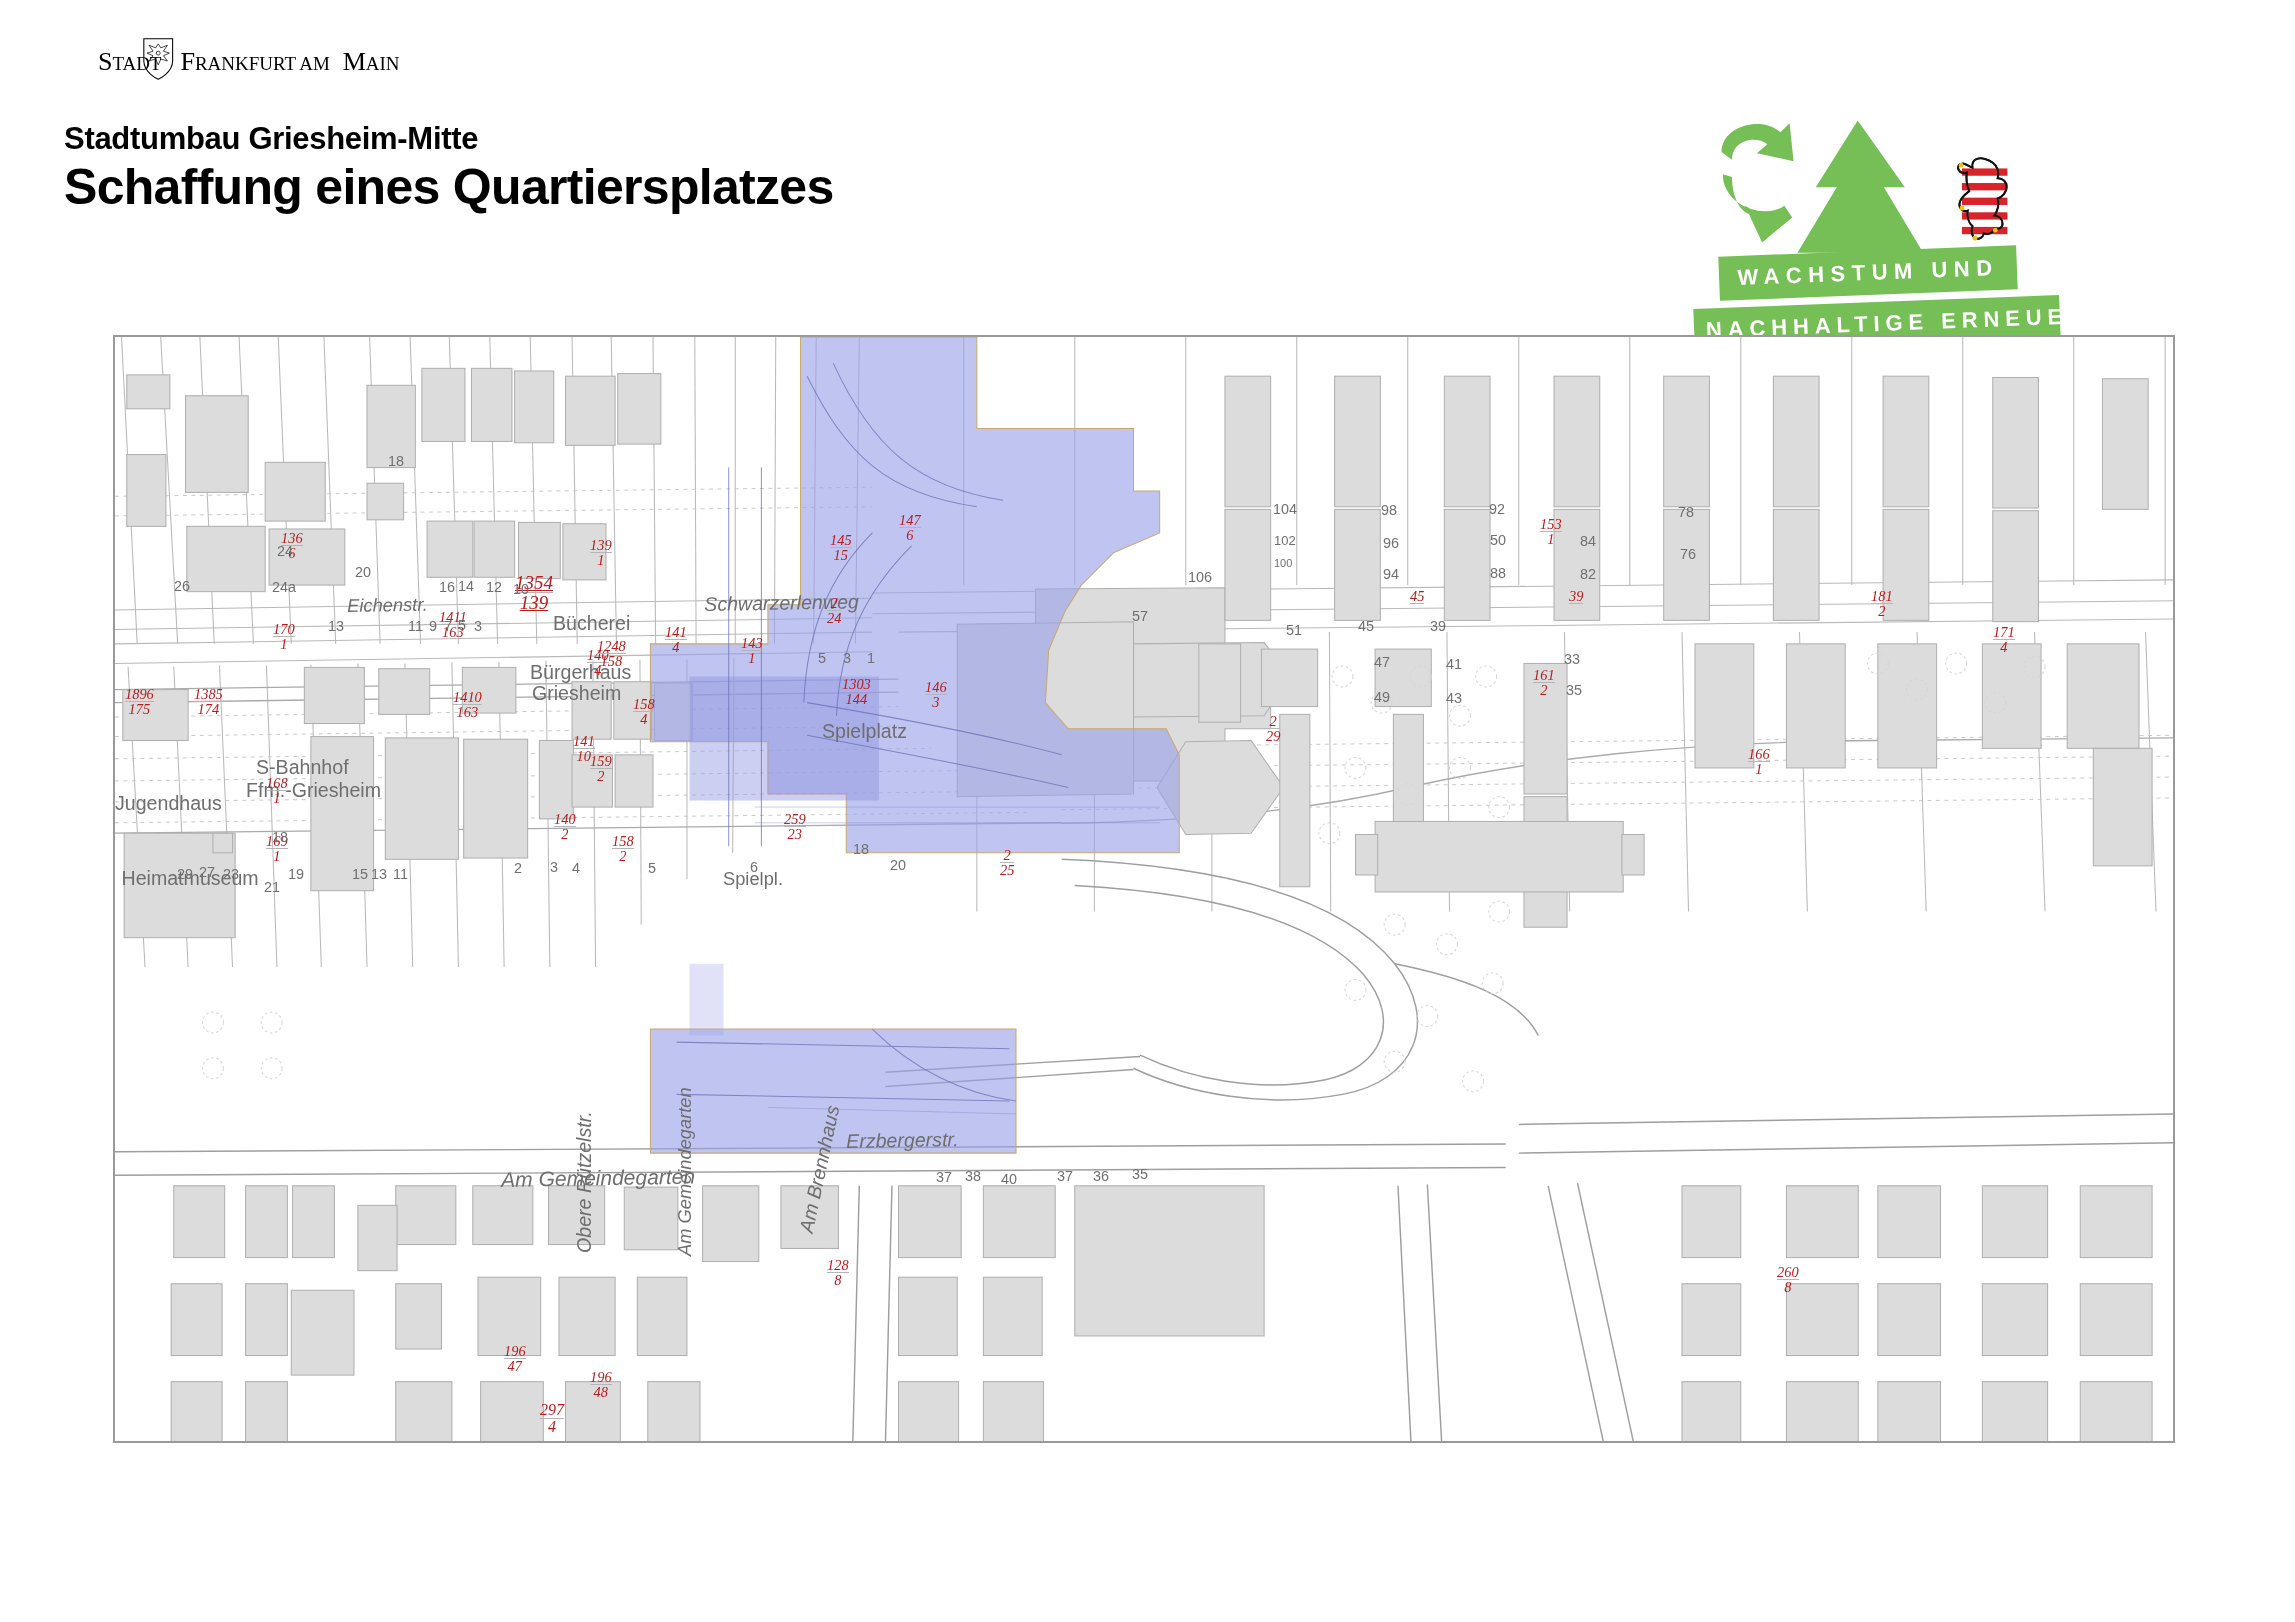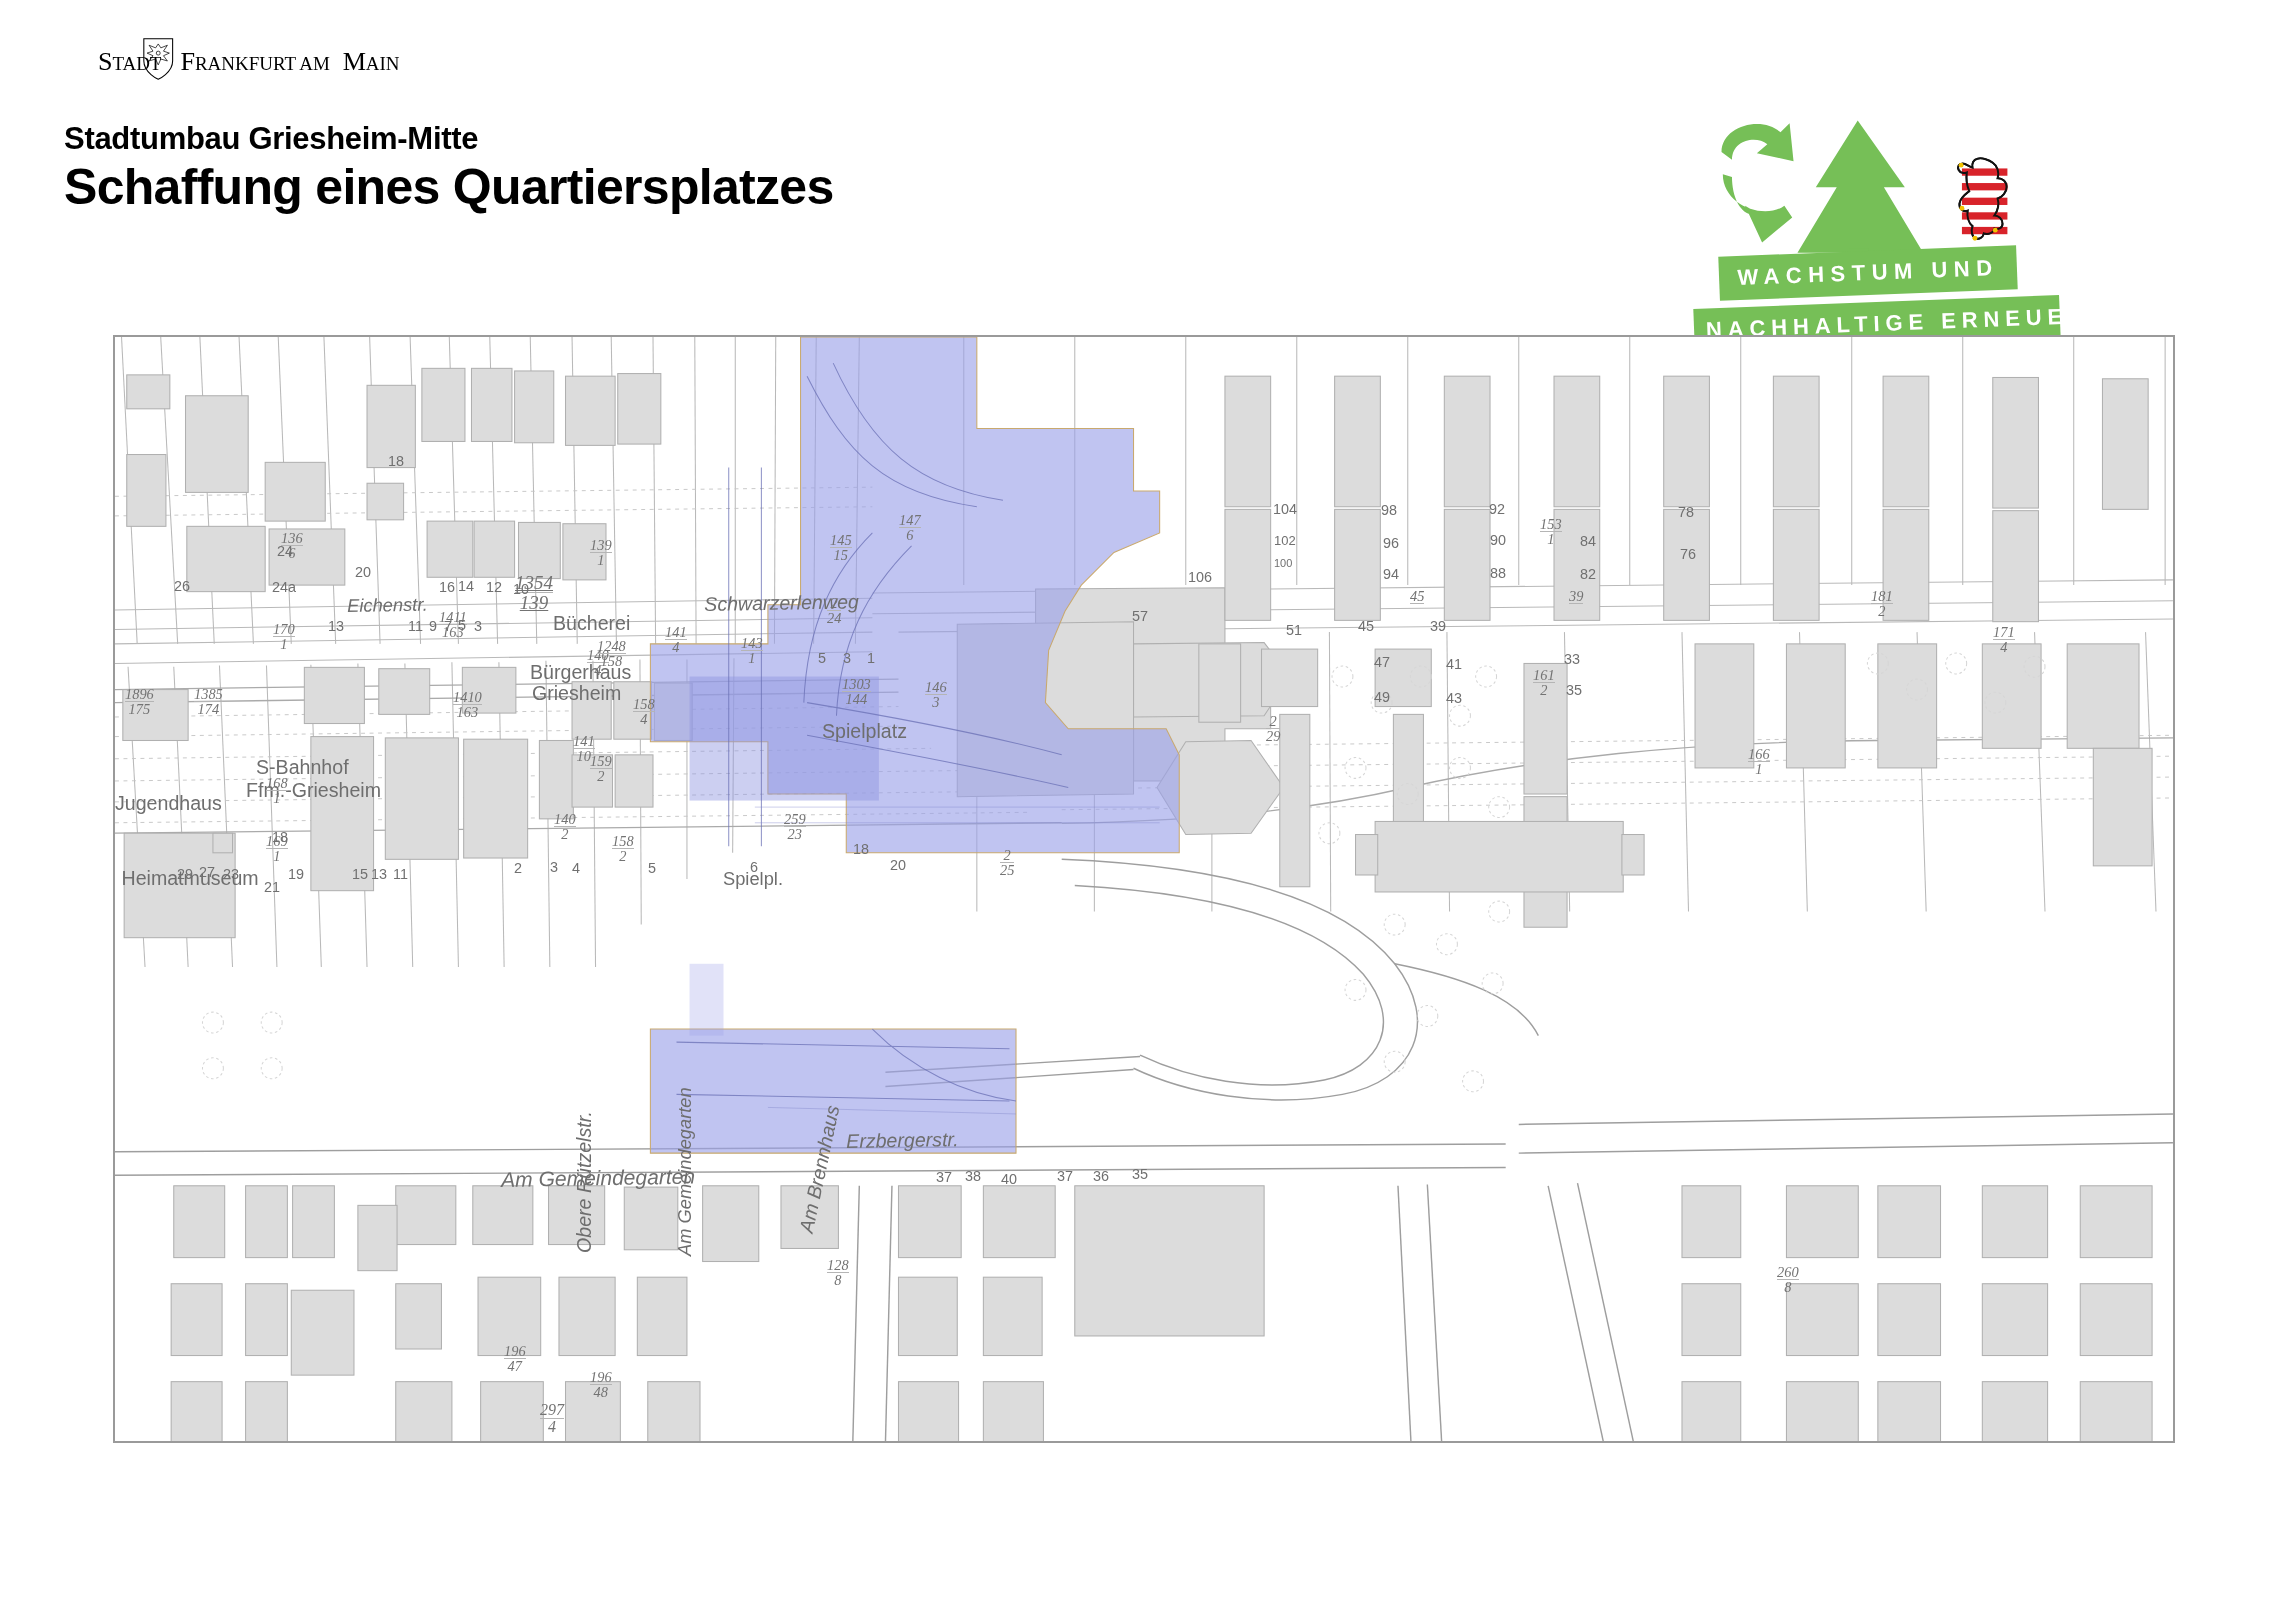--- a/index.html
+++ b/index.html
@@ -33,21 +33,21 @@
   
   #map{position:absolute;left:113px;top:335px;width:2062px;height:1108px;
        background:#ffffff;border:2.6px solid #9a9a9a;box-sizing:border-box;overflow:hidden;}
   #map-canvas{position:absolute;inset:0;}
 
   .street-label{position:absolute;font-family:"Liberation Sans",sans-serif;
         font-style:italic;color:#6e6e6e;white-space:nowrap;}
   .poi-label{position:absolute;font-family:"Liberation Sans",sans-serif;
         color:#6e6e6e;white-space:nowrap;}
   .parcel{position:absolute;font-family:"Liberation Serif",serif;font-style:italic;
-        color:#737373;white-space:nowrap;text-align:center;line-height:1.0;}
+        color:#b91c1c;white-space:nowrap;text-align:center;line-height:1.0;}
   .parcel .num{display:block;border-bottom:0.7px solid #b5b5b5;}
   .hnum{position:absolute;font-family:"Liberation Sans",sans-serif;color:#707070;
         white-space:nowrap;}
 
   
   #footer{position:absolute;left:0;top:1475px;width:2295px;height:147px;}
 </style>
 </head>
 <body>
 
@@ -494,21 +494,21 @@
       <div class="parcel" style="left: 712px; top: 921px; font-size: 14.4px;"><span class="num">128</span><span>8</span></div>
       <div class="parcel" style="left: 1662px; top: 928px; font-size: 14.4px;"><span class="num">260</span><span>8</span></div>
     </div>
   <div id="housenum-labels">
       <div class="hnum" style="left: 1158px; top: 164px; font-size: 14.4px;">104</div>
       <div class="hnum" style="left: 1266px; top: 165px; font-size: 14.4px;">98</div>
       <div class="hnum" style="left: 1374px; top: 164px; font-size: 14.4px;">92</div>
       <div class="hnum" style="left: 1563px; top: 167px; font-size: 14.4px;">78</div>
       <div class="hnum" style="left: 1159px; top: 196px; font-size: 13px;">102</div>
       <div class="hnum" style="left: 1268px; top: 198px; font-size: 14.4px;">96</div>
-      <div class="hnum" style="left: 1375px; top: 195px; font-size: 14.4px;">90</div>
+      <div class="hnum" style="left: 1375px; top: 195px; font-size: 14.4px;">50</div>
       <div class="hnum" style="left: 1465px; top: 196px; font-size: 14.4px;">84</div>
       <div class="hnum" style="left: 1565px; top: 209px; font-size: 14.4px;">76</div>
       <div class="hnum" style="left: 1159px; top: 220px; font-size: 11px;">100</div>
       <div class="hnum" style="left: 1268px; top: 229px; font-size: 14.4px;">94</div>
       <div class="hnum" style="left: 1375px; top: 228px; font-size: 14.4px;">88</div>
       <div class="hnum" style="left: 1465px; top: 229px; font-size: 14.4px;">82</div>
       <div class="hnum" style="left: 1073px; top: 232px; font-size: 14.4px;">106</div>
       <div class="hnum" style="left: 1017px; top: 271px; font-size: 14.4px;">57</div>
       <div class="hnum" style="left: 1171px; top: 285px; font-size: 14.4px;">51</div>
       <div class="hnum" style="left: 1243px; top: 281px; font-size: 14.4px;">45</div>

